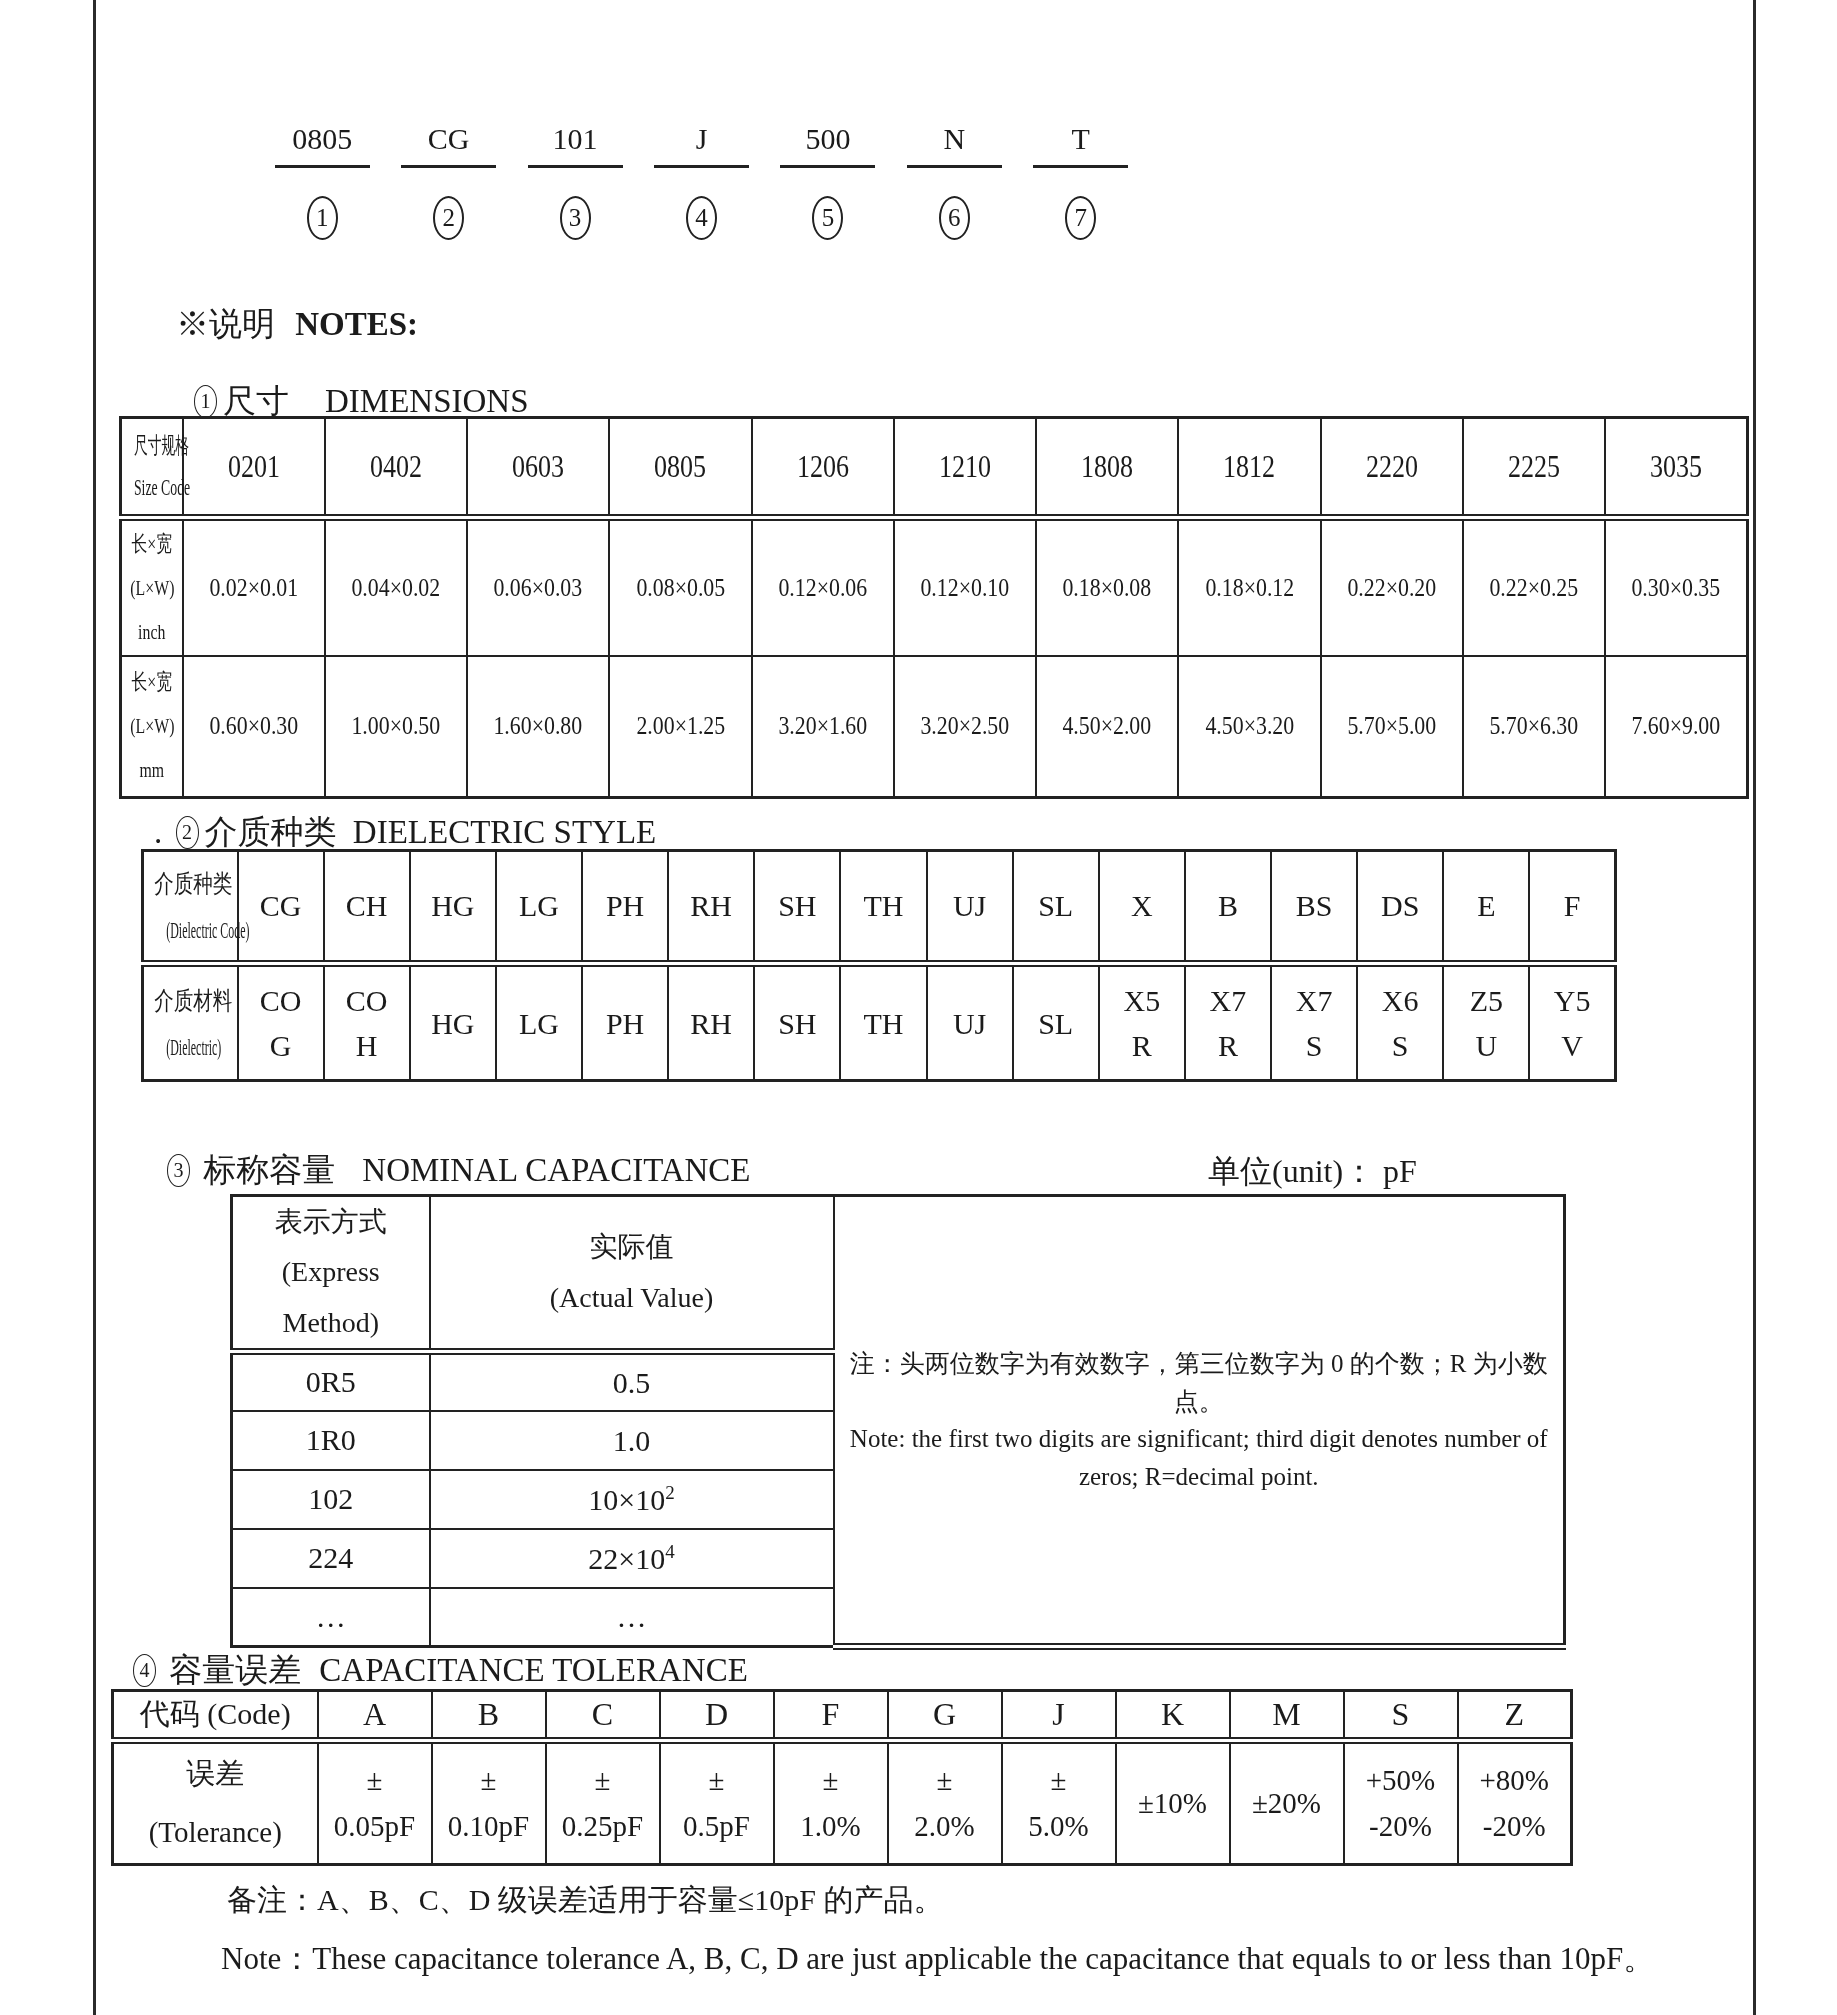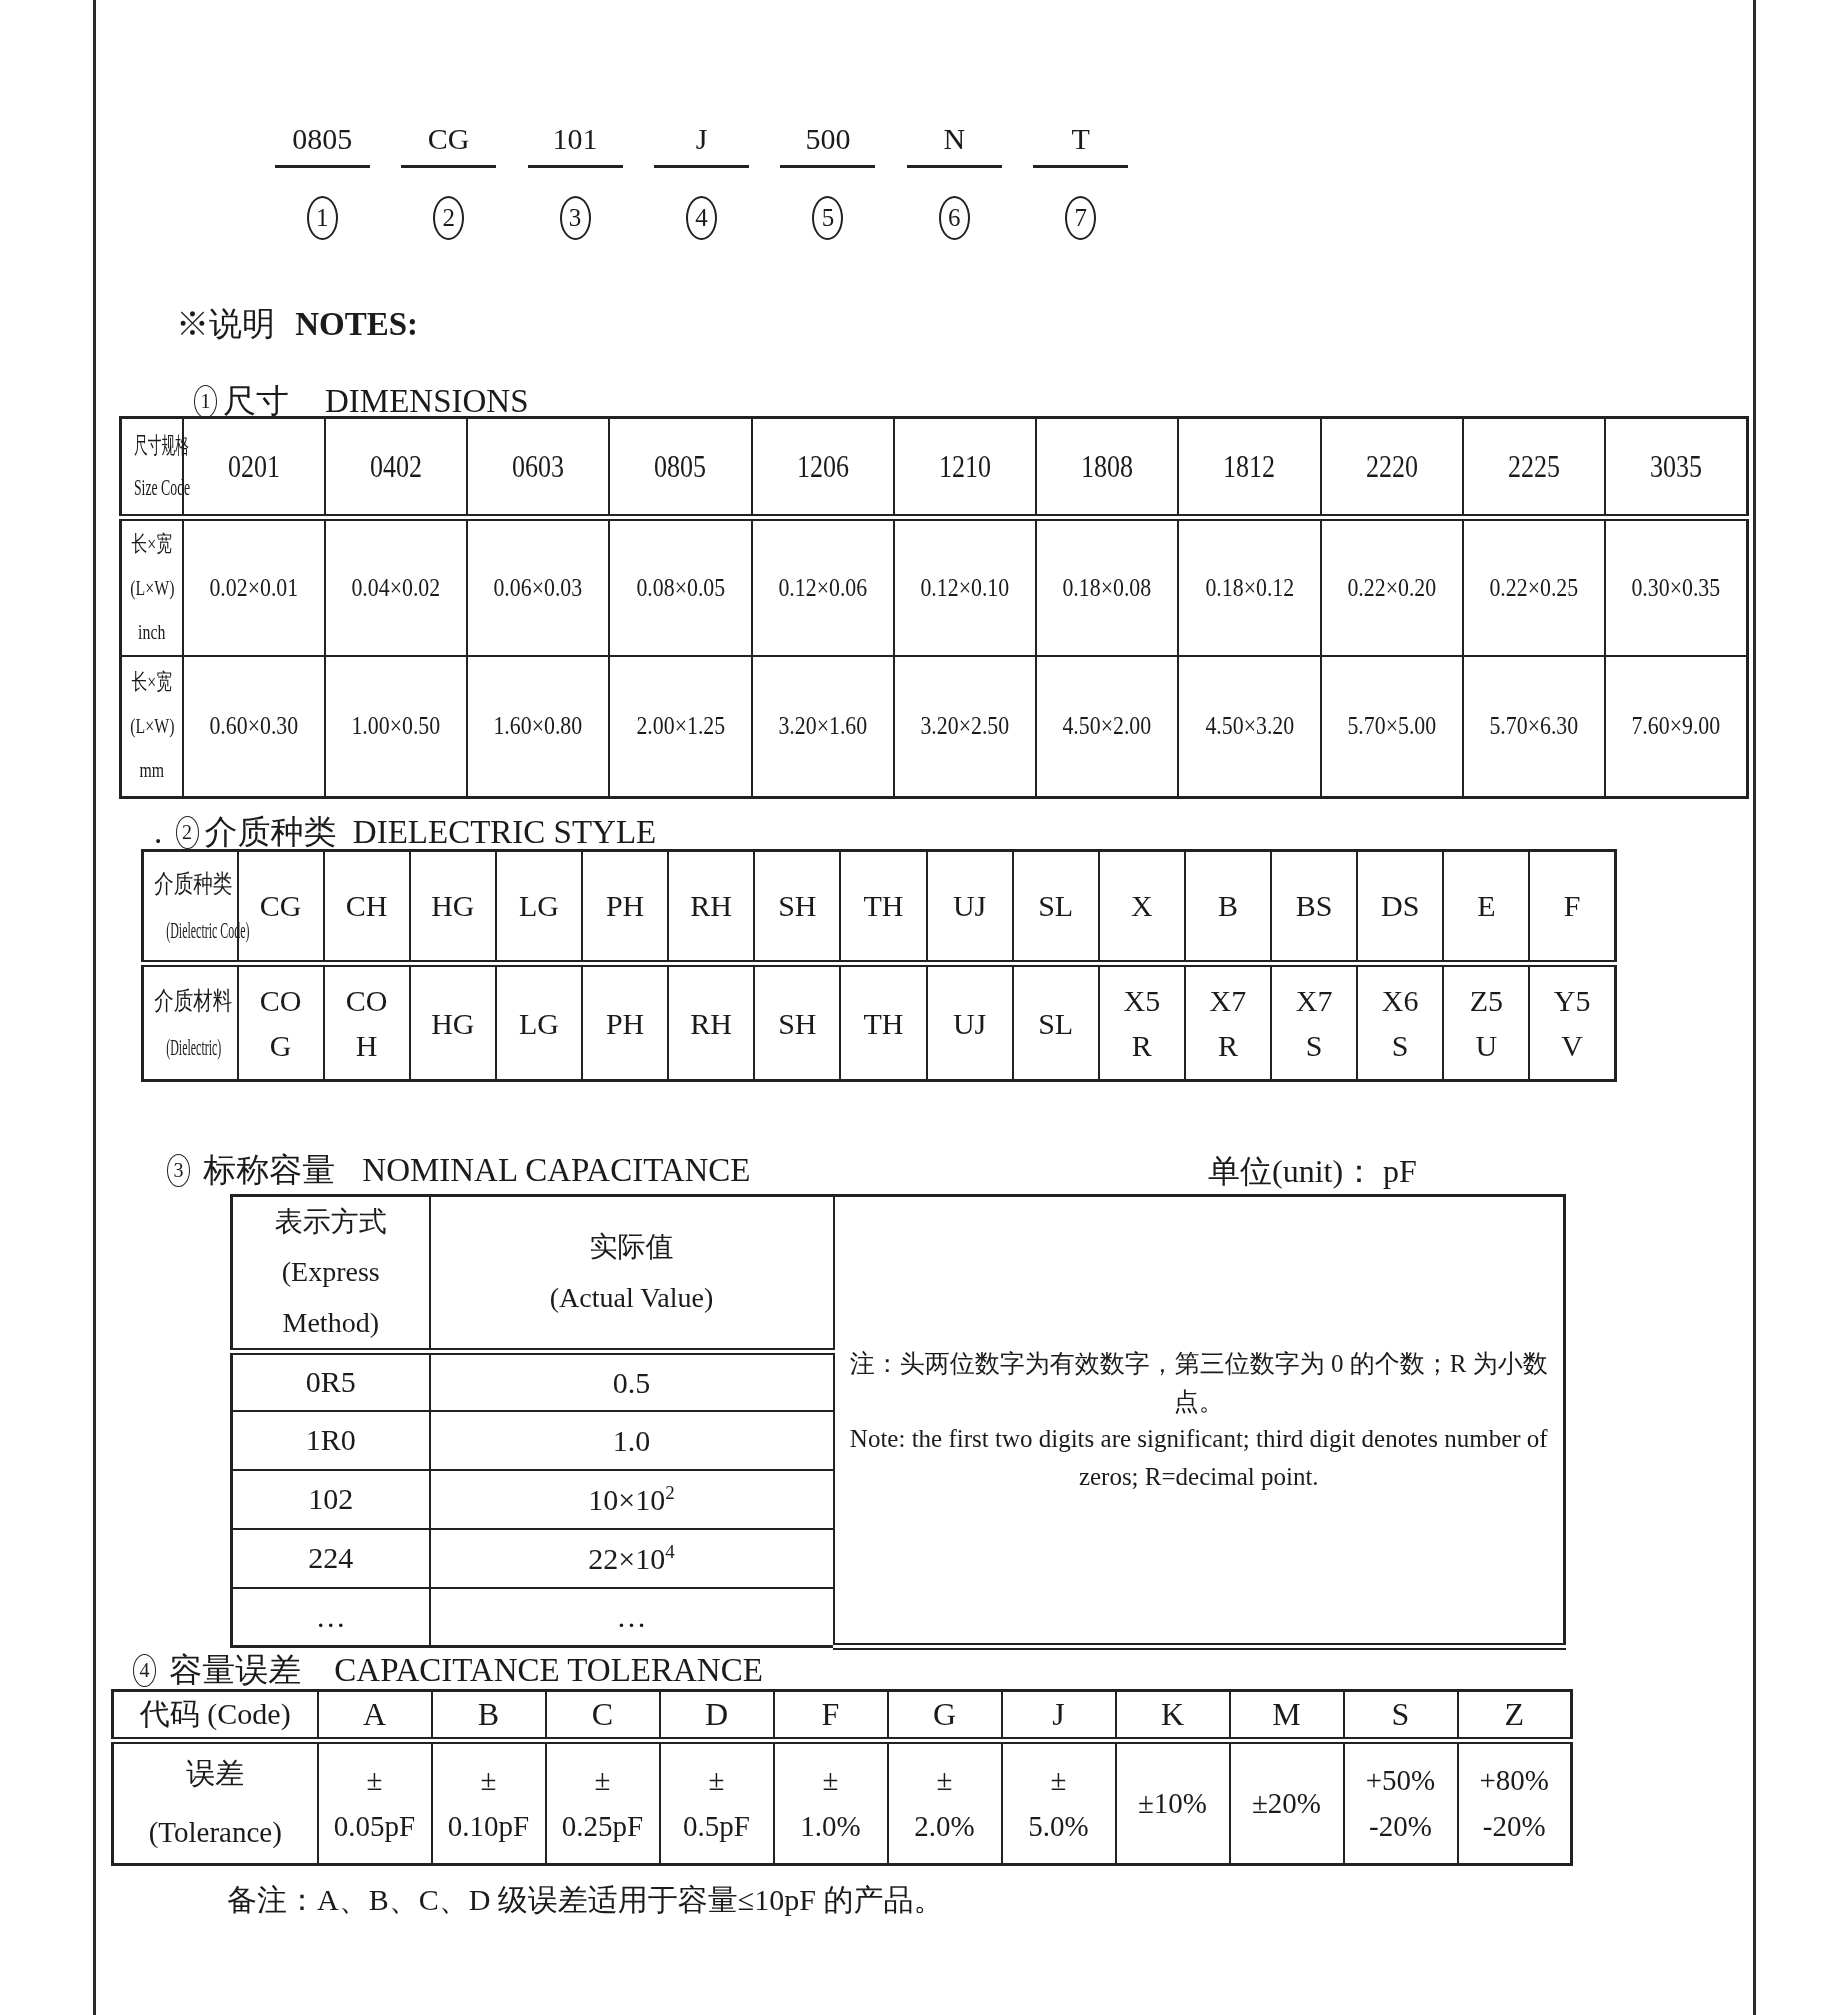--- a/index.html
+++ b/index.html
@@ -387,21 +387,21 @@
           <td class="cap-cell"><span>…</span></td>
           <td class="cap-cell"><span>…</span><sup></sup></td>
         </tr>
 
     </tbody>
   </table>
 
   <div class="sec-heading" id="tol-heading">
     <span class="cnum-sm">4</span>
     <span class="sh-zh" style="margin-left:13.3px">容量误差</span>
-    <span class="sh-en" style="margin-left:33px">CAPACITANCE TOLERANCE</span>
+    <span class="sh-en" style="margin-left:18px">CAPACITANCE TOLERANCE</span>
   </div>
 
   <table class="tbl" id="tol-tbl">
     <colgroup>
         <col style="width:205px">
         <col span="11">
       </colgroup>
     <tbody>
       <tr class="r1 hdr-sep">
         <td class="tol-lbl">代码 (Code)</td>
@@ -488,14 +488,15 @@
           <td class="tol-cell">
             <div>+80%</div>
             <div>-20%</div>
           </td>
 
       </tr>
     </tbody>
   </table>
 
   <div class="fn-zh">备注：A、B、C、D 级误差适用于容量≤10pF 的产品。</div>
+  <div class="fn-en">Note：These capacitance tolerance A, B, C, D are just applicable the capacitance that equals to or less than 10pF。</div>
 </div>
 
 
 </body></html>

